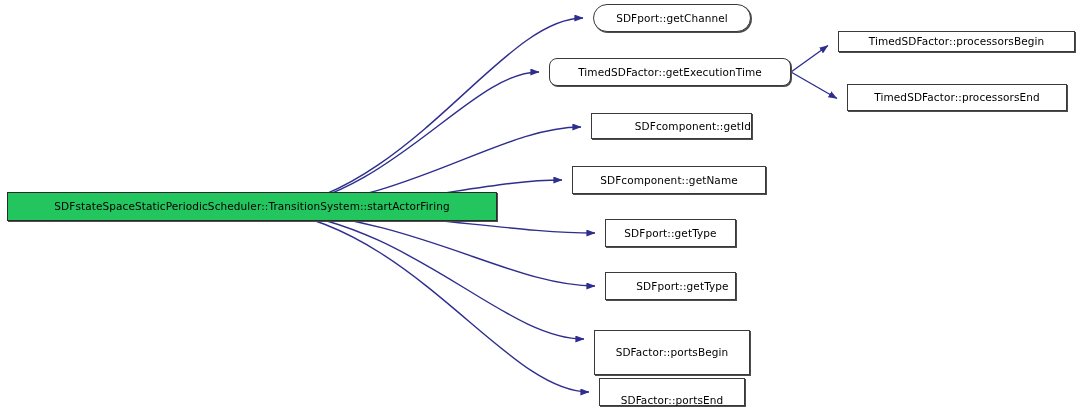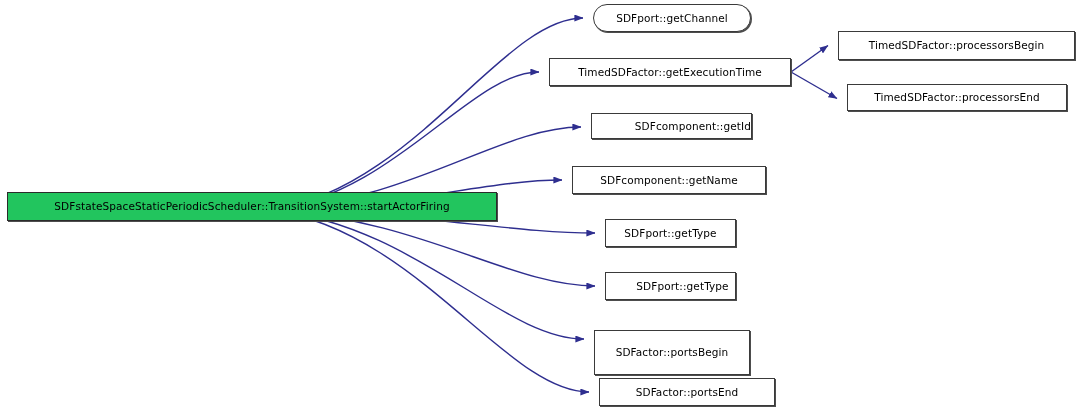--- a/index.html
+++ b/index.html
@@ -69,41 +69,41 @@
         <path d="M 791 72 L 837 98.5" fill="none" stroke="#2e2e8f" stroke-width="1.4" marker-end="url(#arrowhead)"></path>
       </g>
   </svg>
   <div id="node-layer">
       <div class="node current" style="left: 7px; top: 192px; width: 490px; height: 29px;">
         <span class="node-label">SDFstateSpaceStaticPeriodicScheduler::TransitionSystem::startActorFiring</span>
       </div>
       <div class="node" style="left: 593px; top: 4px; width: 158px; height: 28px; border-radius: 14px;">
         <span class="node-label">SDFport::getChannel</span>
       </div>
-      <div class="node" style="left: 549px; top: 58px; width: 242px; height: 28px;">
+      <div class="node" style="left: 549px; top: 58px; width: 242px; height: 28px; border-radius: 8px;">
         <span class="node-label">TimedSDFactor::getExecutionTime</span>
       </div>
       <div class="node" style="left: 591px; top: 113px; width: 161px; height: 26px; justify-content: flex-end;">
         <span class="node-label">SDFcomponent::getId</span>
       </div>
       <div class="node" style="left: 572px; top: 166px; width: 194px; height: 28px;">
         <span class="node-label">SDFcomponent::getName</span>
       </div>
       <div class="node" style="left: 605px; top: 219px; width: 131px; height: 28px;">
         <span class="node-label">SDFport::getType</span>
       </div>
       <div class="node" style="left: 605px; top: 272px; width: 131px; height: 28px; padding-left: 24px;">
         <span class="node-label">SDFport::getType</span>
       </div>
       <div class="node" style="left: 594px; top: 330px; width: 156px; height: 45px;">
         <span class="node-label">SDFactor::portsBegin</span>
       </div>
-      <div class="node" style="left: 599px; top: 378px; width: 176px; height: 28px;">
+      <div class="node" style="left: 599px; top: 378px; width: 146px; height: 28px; align-items: flex-end;">
         <span class="node-label">SDFactor::portsEnd</span>
       </div>
-      <div class="node" style="left: 838px; top: 31px; width: 237px; height: 29px;">
+      <div class="node" style="left: 838px; top: 31px; width: 237px; height: 21px;">
         <span class="node-label">TimedSDFactor::processorsBegin</span>
       </div>
       <div class="node" style="left: 847px; top: 84px; width: 220px; height: 27px;">
         <span class="node-label">TimedSDFactor::processorsEnd</span>
       </div>
     </div>
 </div>
 
 </body></html>

